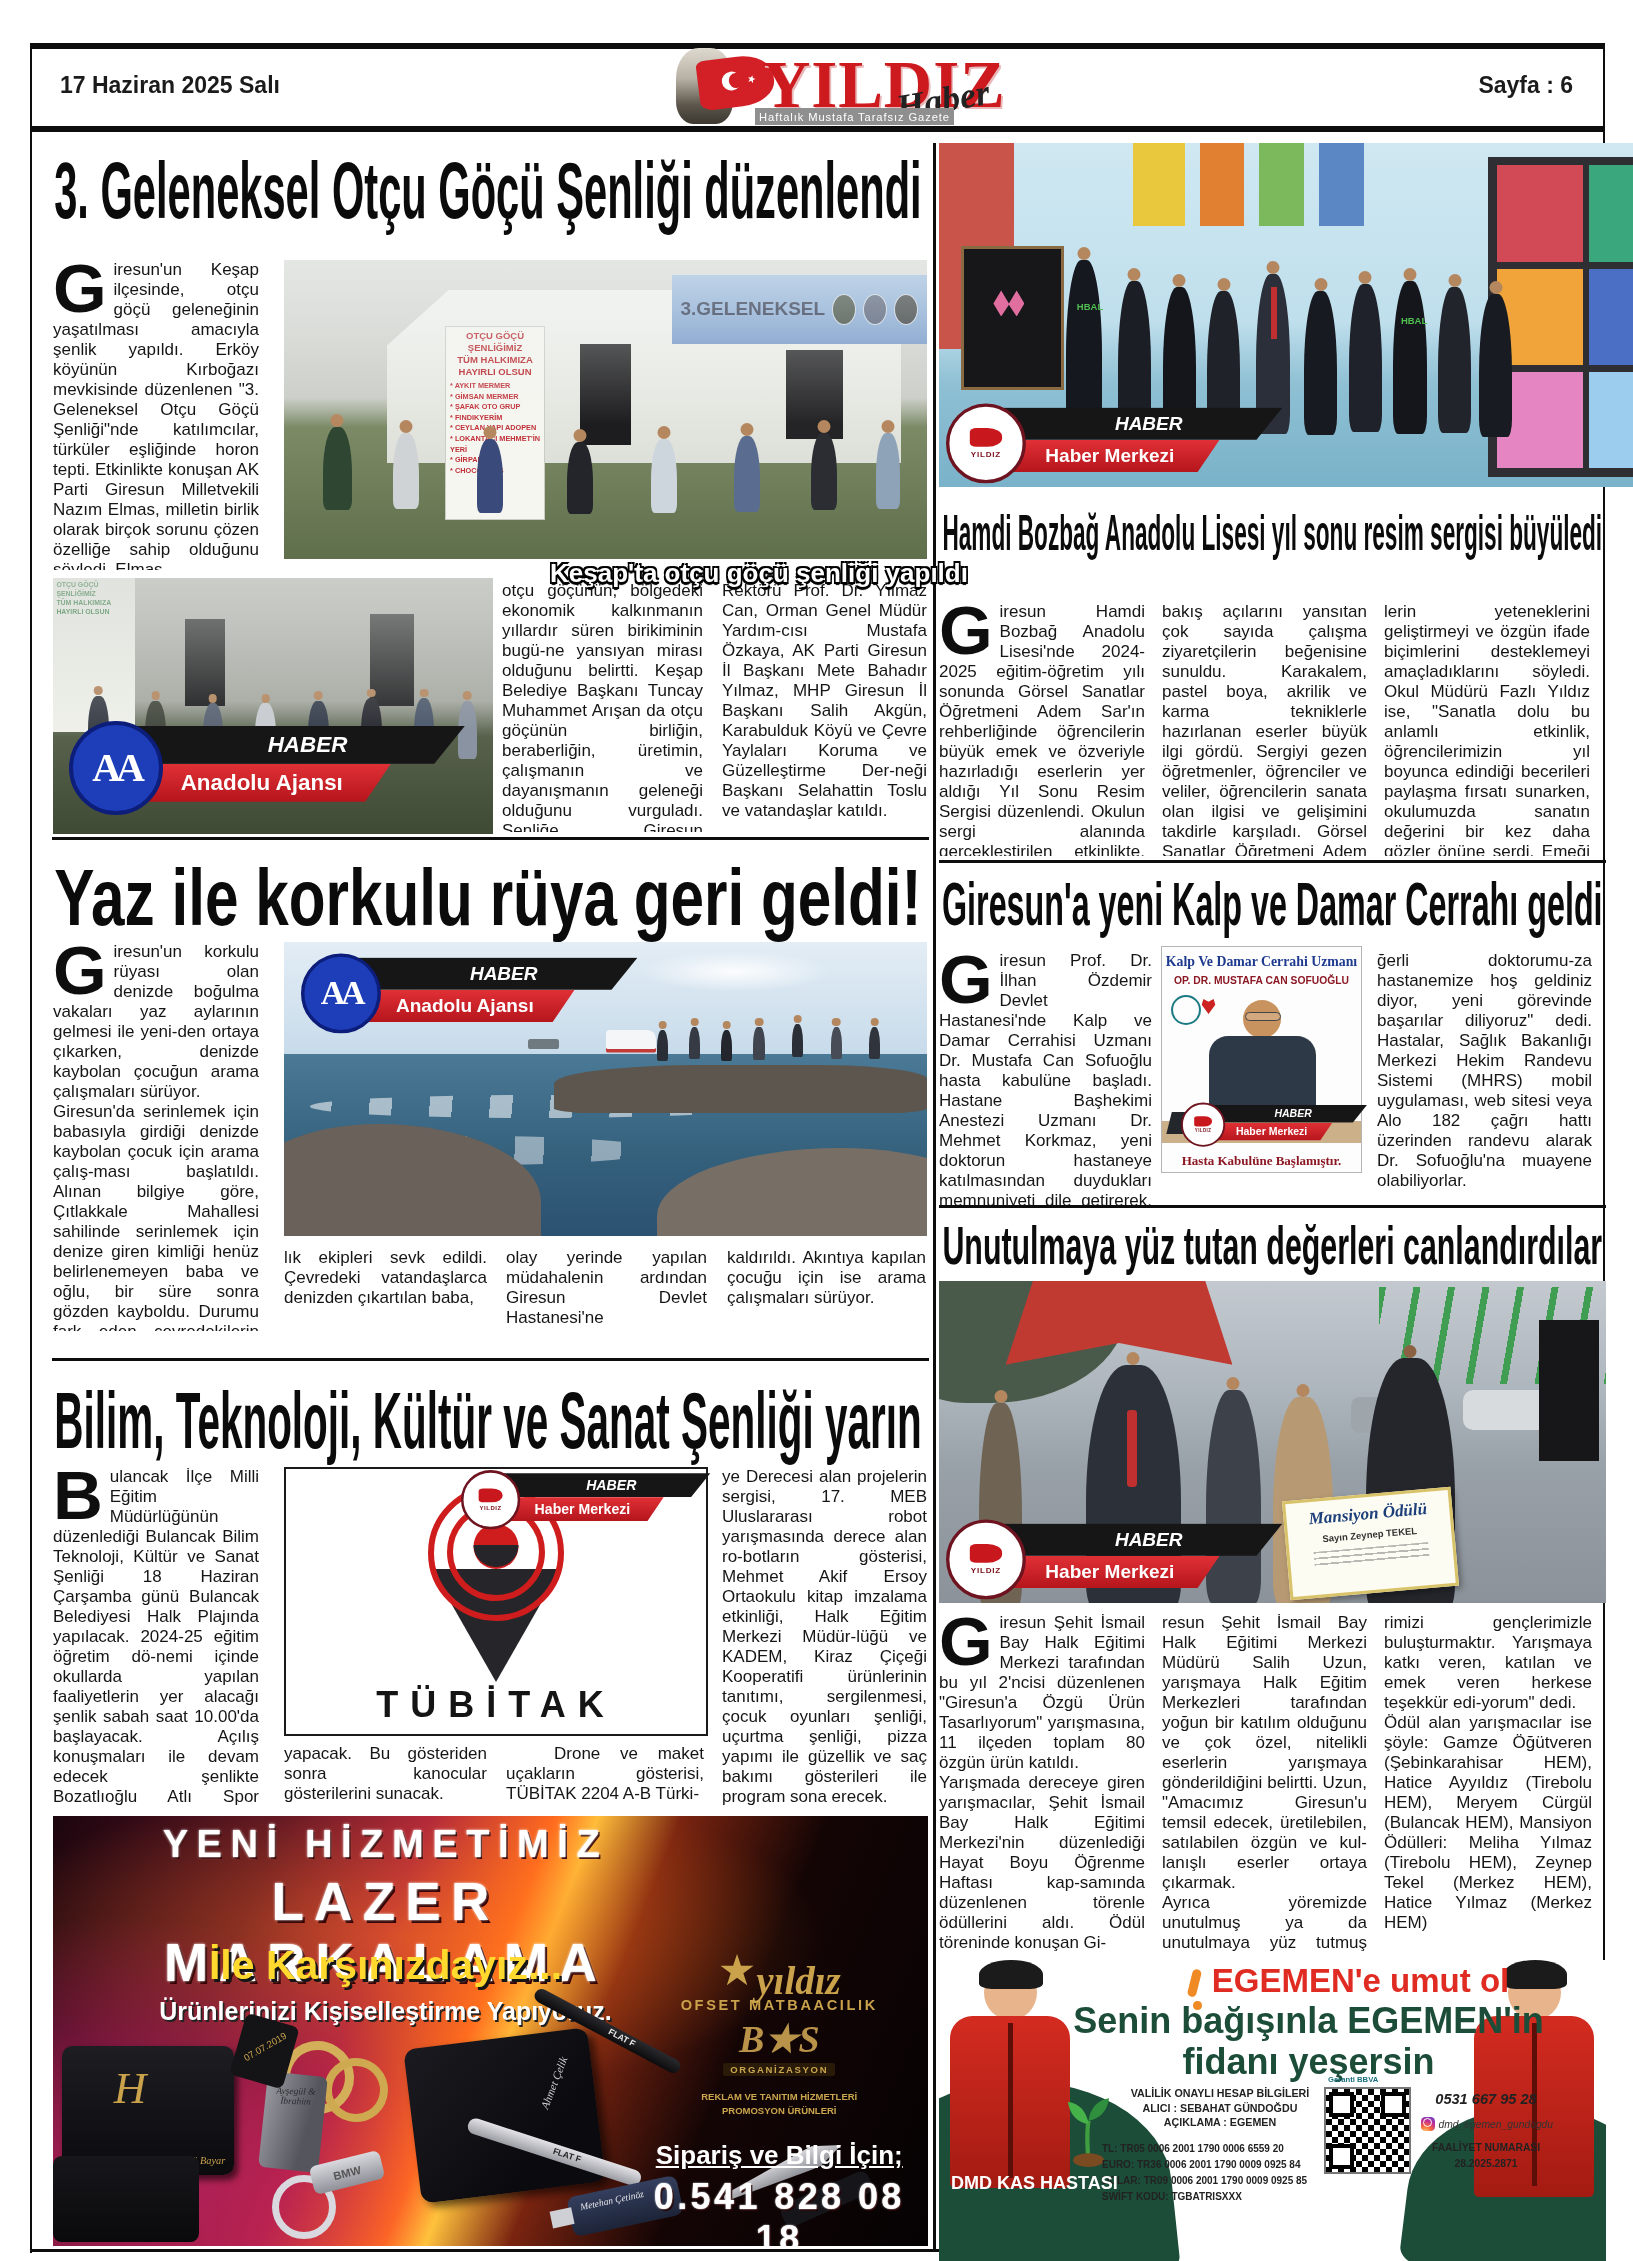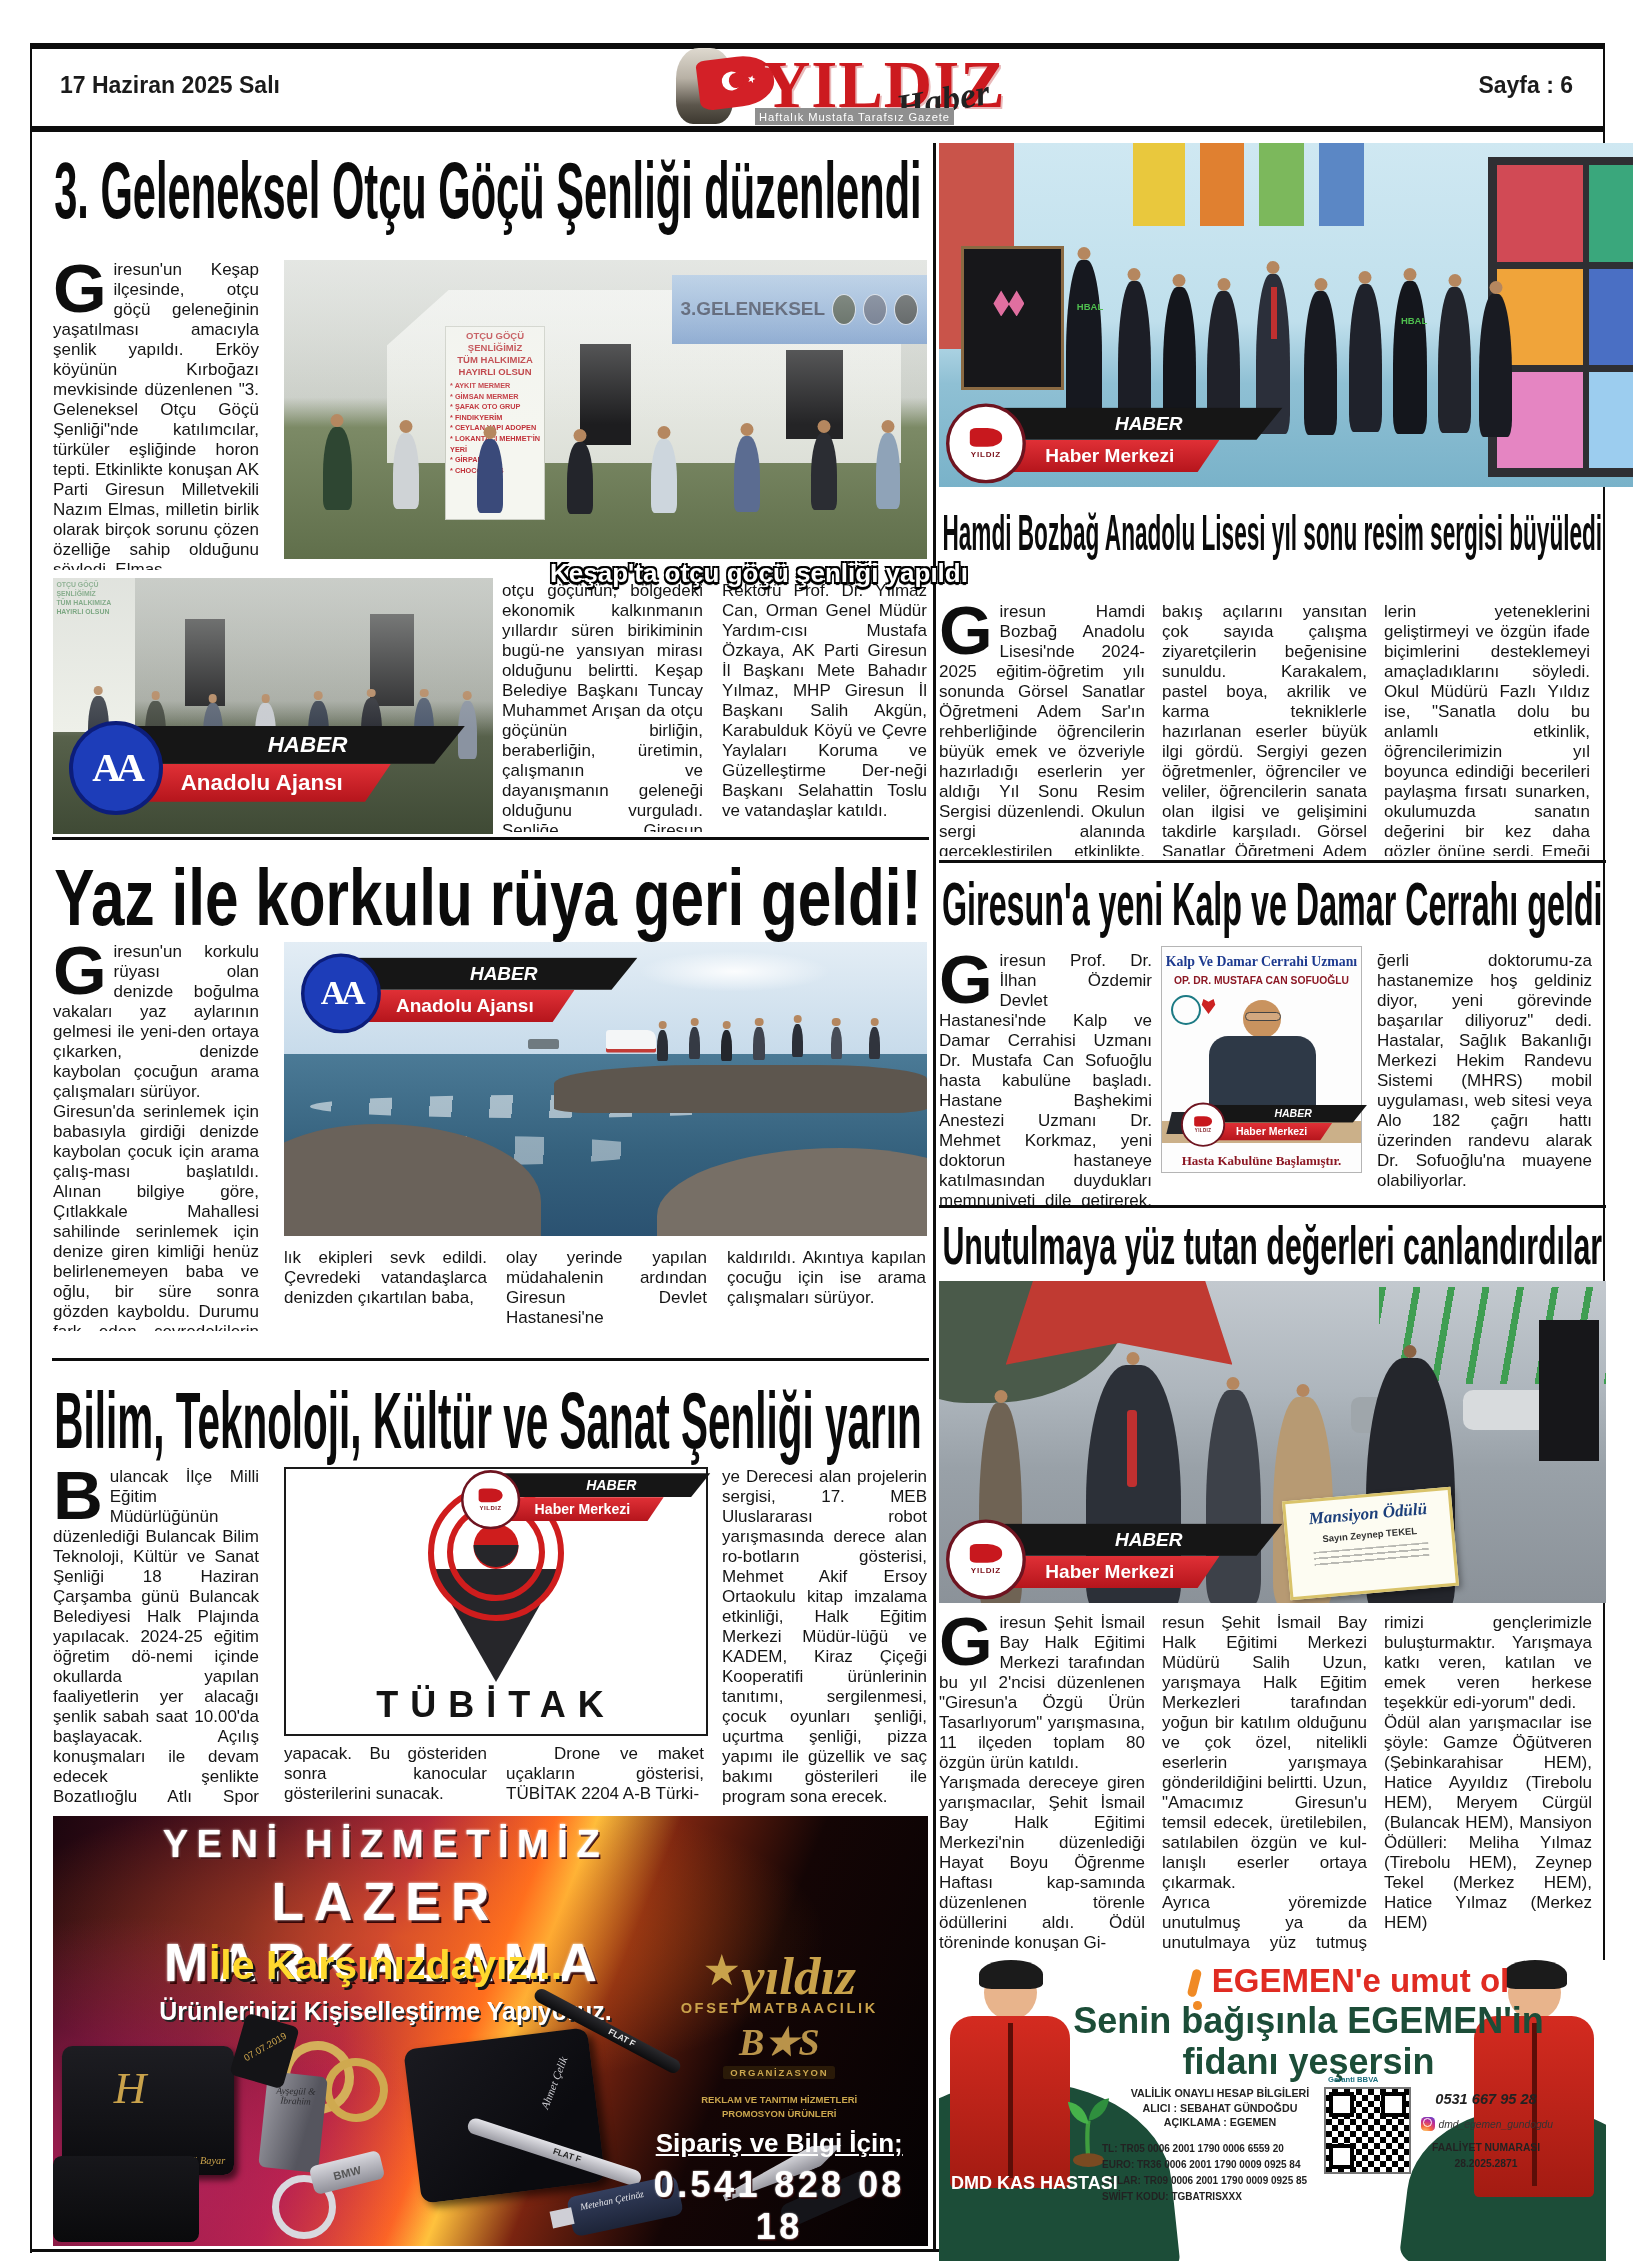--- a/index.html
+++ b/index.html
@@ -263,27 +263,27 @@
         <span>BMW</span>
       </div>
     <div class="abs" style="left:59%;top:370px;width:112px;height:40px;border-radius:8.6px;background:linear-gradient(#343f5e,#1d2438);transform:rotate(-12deg);">
       <span class="abs" style="left:12px;top:6.9px;font-family:'Liberation Serif',serif;font-style:italic;font-size:9.5px;color:#e6e6ea;">Metehan Çetinöz</span>
       <span class="abs" style="left:-19px;top:10.3px;width:22.4px;height:17px;background:#cfcfd6;"></span>
     </div>
     <div class="abs" style="left:76%;top:344px;width:129px;height:22.4px;background:linear-gradient(#d9d9de,#8e8e96);clip-path:polygon(0 40%,78% 0,100% 50%,78% 100%,0 70%);transform:rotate(-24deg);"></div>
     <div class="abs" style="left:83%;top:371px;width:95px;height:24px;border-radius:8.6px;background:#15151a;transform:rotate(-24deg);"></div>
 
     <div class="abs" style="left:66%;top:129px;width:34%;text-align:center;">
-      <span style="font-size:43px;color:#c9a24b;vertical-align:8.6px;">★</span><span style="font-family:'Liberation Serif',serif;font-style:italic;font-weight:bold;font-size:53px;color:#c9a24b;margin-top:41px;">yıldız</span>
+      <span style="font-size:43px;color:#c9a24b;vertical-align:8.6px;">★</span><span style="font-family:'Liberation Serif',serif;font-style:italic;font-weight:bold;font-size:39px;color:#c9a24b;margin-top:41px;">yıldız</span>
       <div style="font-size:14.6px;letter-spacing:2.6px;color:#c9a24b;font-weight:bold;margin-top:-5.2px;">OFSET MATBAACILIK</div>
       <div style="font-family:'Liberation Serif',serif;font-style:italic;font-weight:bold;font-size:38px;color:#b9934a;margin-top:3.4px;">B★S</div>
       <div style="font-size:9.5px;letter-spacing:1.7px;color:#caa64e;font-weight:bold;background:#2a1a08;display:inline-block;padding:0.9px 6.9px;border-radius:2.6px;">ORGANİZASYON</div>
       <div style="font-size:9.5px;color:#caa64e;font-weight:bold;white-space:pre-line;line-height:1.5;margin-top:14px;">REKLAM VE TANITIM HİZMETLERİ
 PROMOSYON ÜRÜNLERİ</div>
-      <div style="font-size:26px;color:#fff;font-weight:bold;text-decoration:underline;margin-top:7px;">Sipariş ve Bilgi İçin;</div>
+      <div style="font-size:26px;color:#fff;font-weight:bold;text-decoration:underline;margin-top:22px;">Sipariş ve Bilgi İçin;</div>
       <div style="font-size:36px;color:#fff;font-weight:bold;letter-spacing:3.4px;text-shadow:0 0 1.7px #fff,1.7px 1.7px 0 #200;margin-top:5.2px;">0.541 828 08 18</div>
       <div style="font-size:36px;color:#fff;font-weight:bold;letter-spacing:3.4px;text-shadow:0 0 1.7px #fff,1.7px 1.7px 0 #200;">0.506 934 93 82</div>
     </div>
   </div>
 
   <div class="photo" style="left:939px;top:143px;width:745px;height:344px;background:linear-gradient(#cfe8f2 0%,#bfdfec 52%,#8fc0d4 70%,#79b2c9 100%);">
     <div class="abs" style="left:0;top:0;width:10%;height:60%;background:#c9544a;"></div>
     <div class="abs" style="left:26%;top:0;width:7%;height:24%;background:#e9c83d;"></div>
     <div class="abs" style="left:35%;top:0;width:6%;height:24%;background:#e08030;"></div>
     <div class="abs" style="left:43%;top:0;width:6%;height:24%;background:#7cb85c;"></div>

